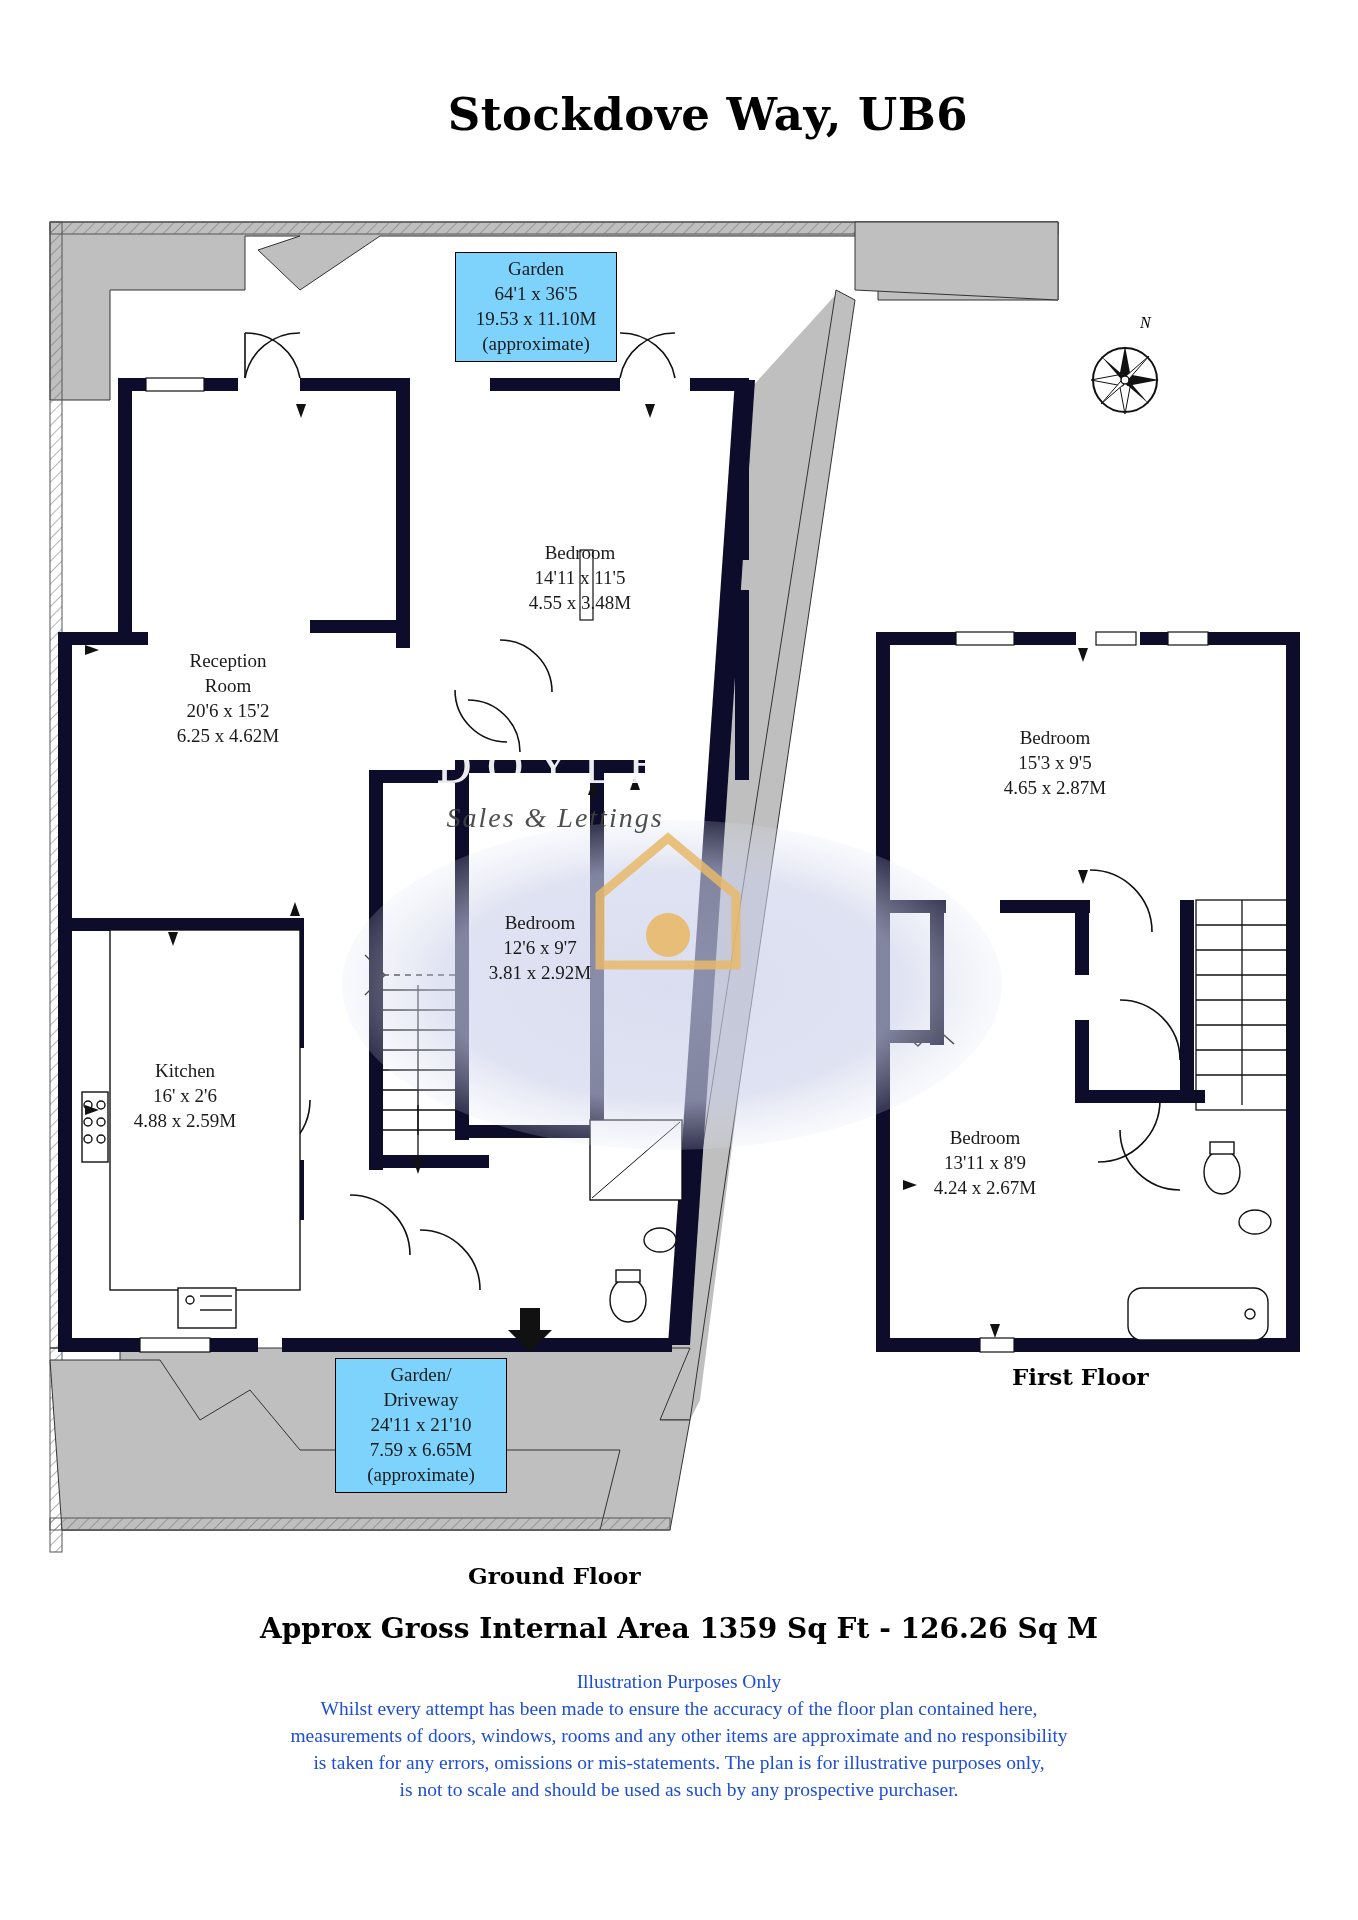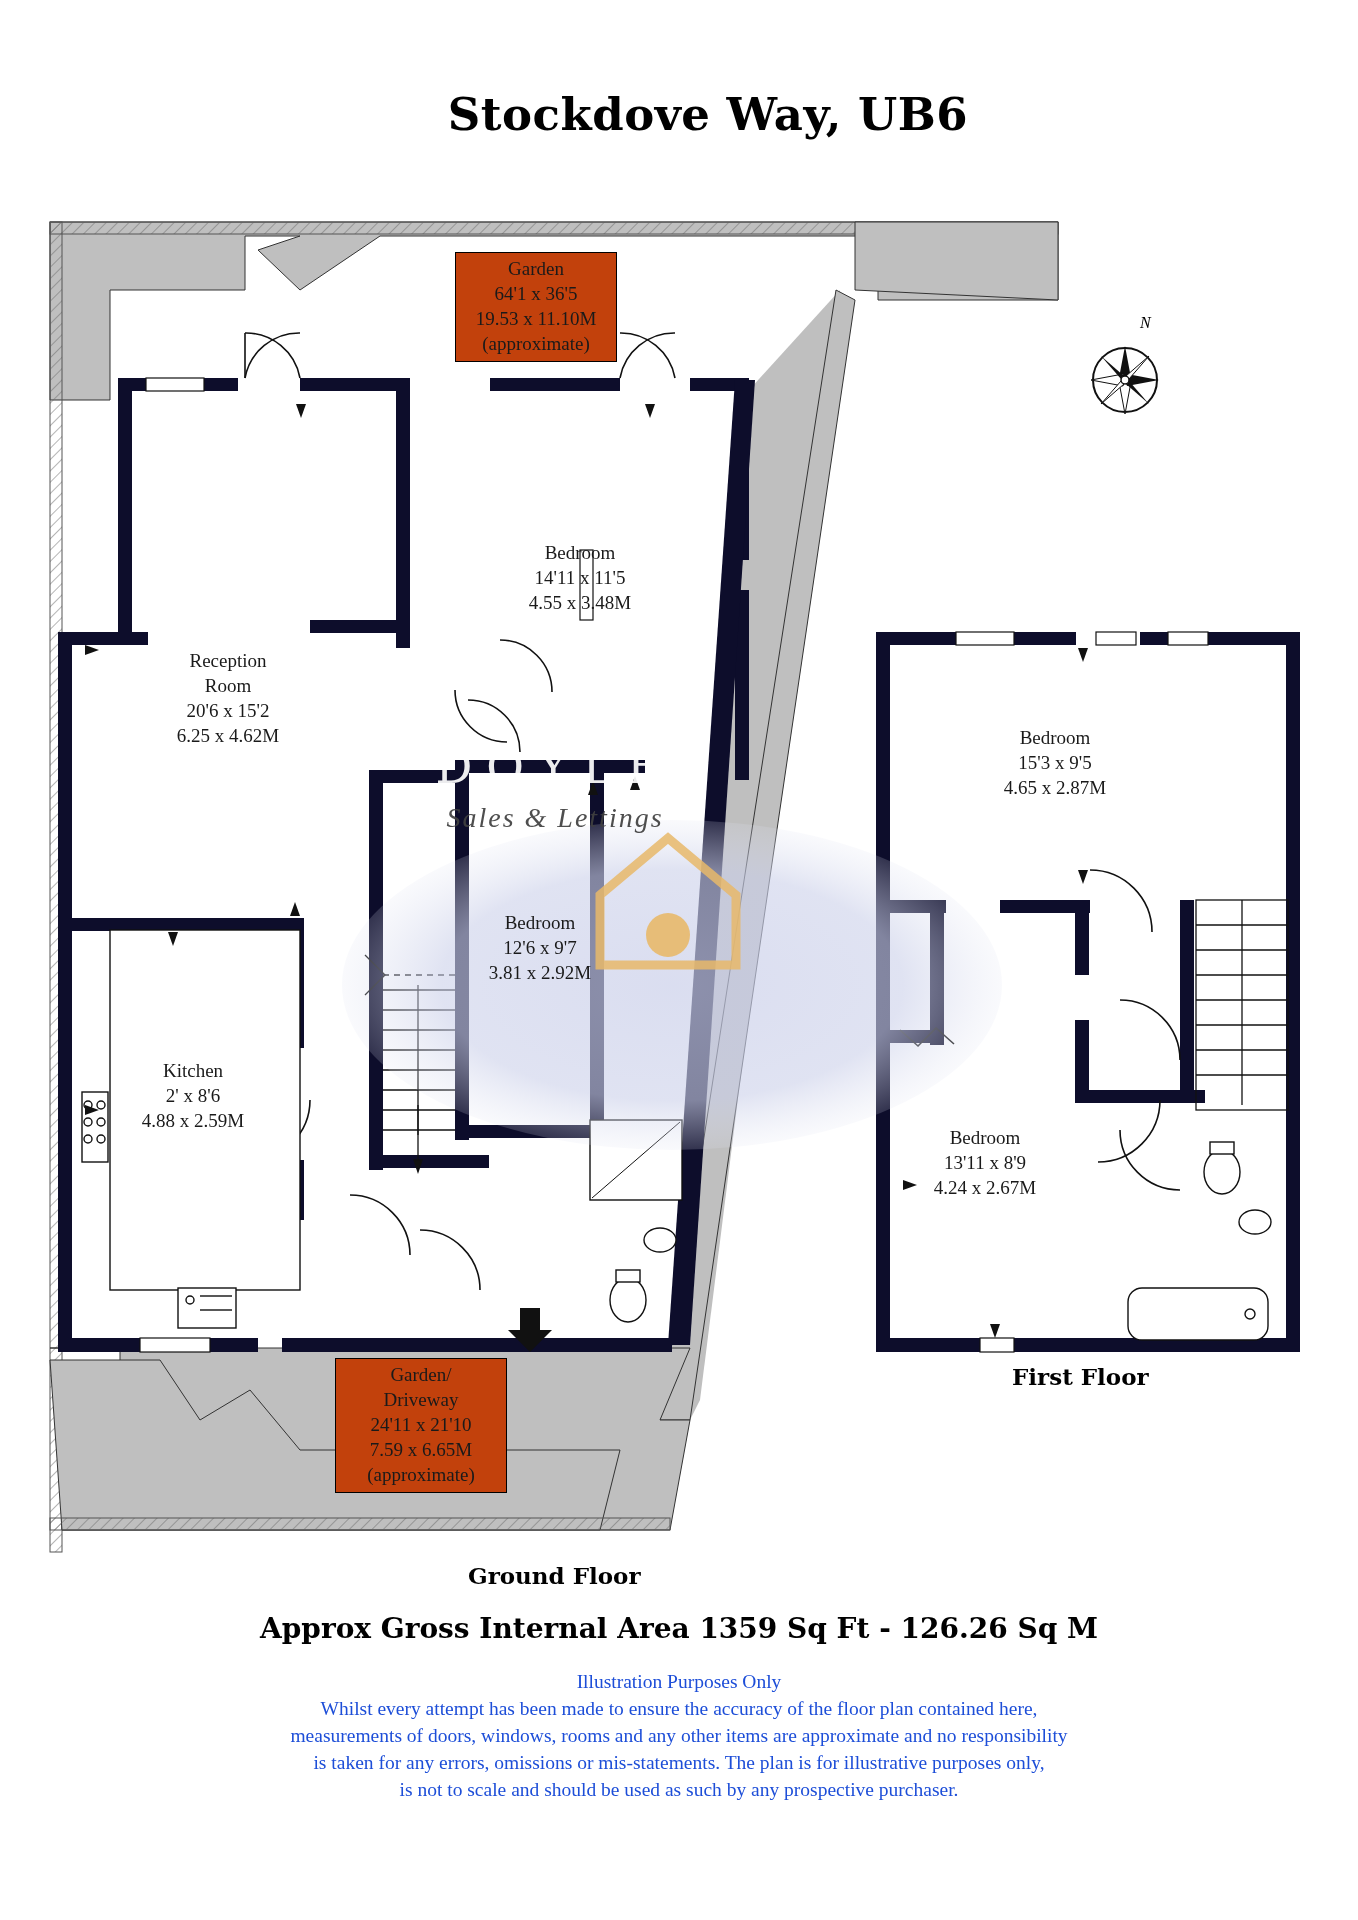--- a/index.html
+++ b/index.html
@@ -49,21 +49,21 @@
     line-height: 25px;
     color: #1a1a1a;
     white-space: nowrap;
   }
   .room-label .nm { display: block; }
   .room-label .d1 { display: block; }
   .room-label .d2 { display: block; }
   .room-label .d3 { display: block; }
 
   .boxed {
-    background: #c2410c;
+    background: #7dd3fc;
     border: 1px solid #000000;
     padding: 3px 10px 5px 10px;
   }
 
   
   .floor-caption {
     position: absolute;
     font-family: "DejaVu Serif", serif;
     font-weight: bold;
     font-size: 23px;
@@ -396,23 +396,23 @@
   <span class="d1">20'6 x 15'2</span>
   <span class="d2">6.25 x 4.62M</span>
 </div>
 
 <div class="room-label" style="left:440px; top:910px; width:200px;">
   <span class="nm">Bedroom</span>
   <span class="d1">12'6 x 9'7</span>
   <span class="d2">3.81 x 2.92M</span>
 </div>
 
-<div class="room-label" style="left:88px; top:1058px; width:210px;">
+<div class="room-label" style="left:80px; top:1058px; width:210px;">
   <span class="nm">Kitchen</span>
-  <span class="d1">2' x 8'6</span>
+  <span class="d1">16' x 2'6</span>
   <span class="d2">4.88 x 2.59M</span>
 </div>
 
 <div class="room-label boxed" style="left:335px; top:1358px; width:150px;">
   <span class="nm">Garden/</span>
   <span class="nm">Driveway</span>
   <span class="d1">24'11 x 21'10</span>
   <span class="d2">7.59 x 6.65M</span>
   <span class="d3">(approximate)</span>
 </div>

